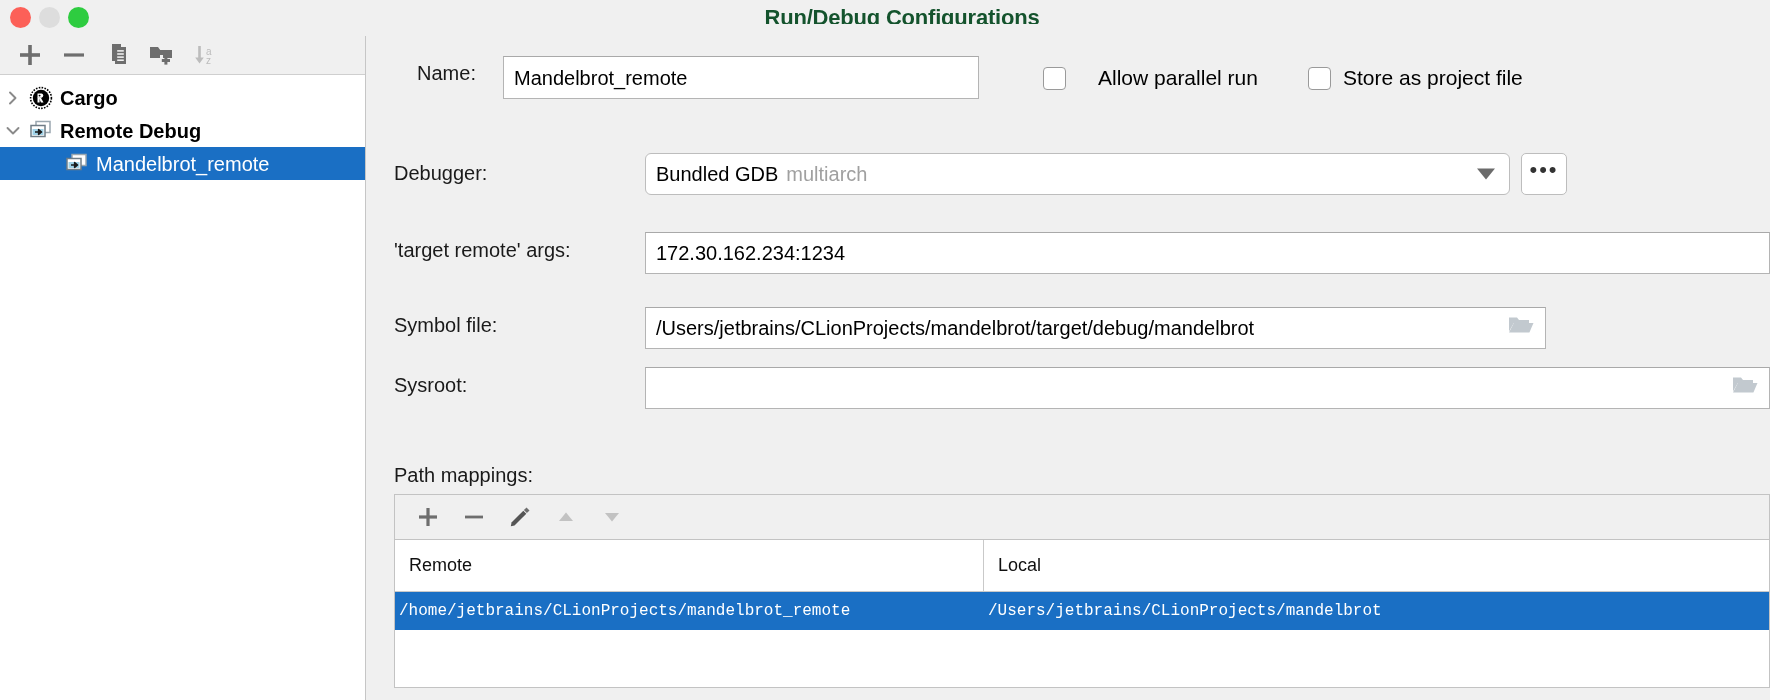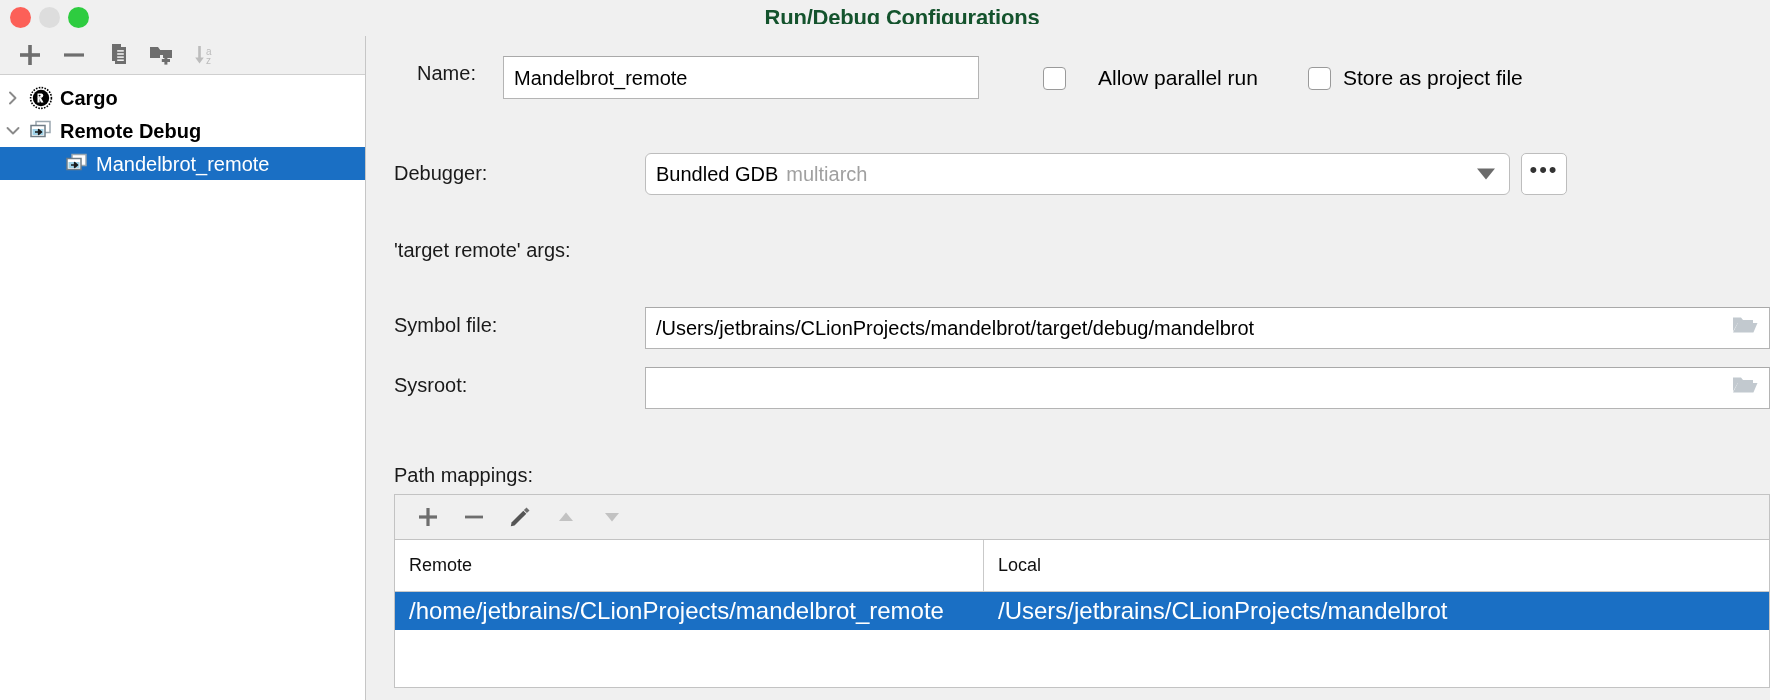--- a/index.html
+++ b/index.html
@@ -247,26 +247,27 @@
   .pm-col.remote { width: 589px; border-right: 1px solid #c9c9c9; }
   .pm-col.local  { flex: 1; }
 
   .pm-row {
     height: 38px;
     display: flex;
     background: #1a6fc4;
     color: #ffffff;
   }
   .pm-cell {
-    font-size: 24px;
-    display: flex;
-    align-items: center;
-    padding-left: 14px;
+    font-size: 16px;
+    display: flex;
+    align-items: center;
+    padding-left: 4px;
     white-space: nowrap;
     overflow: hidden;
+    font-family: Liberation Mono, monospace;
   }
   .pm-cell.remote { width: 589px; border-right: 1px solid #1a6fc4; }
   .pm-cell.local  { flex: 1; }
   #pm-body-fill {
     background: #ffffff;
     height: 70px;
   }
 </style>
 </head>
 <body>
@@ -409,25 +410,28 @@
       <span class="combo-sub">multiarch</span>
       <span class="combo-arrow"></span>
     </div>
     <div class="dots-button" style="position:absolute; left:1154px; top:129px; width:46px; height:42px;">
       <span>•••</span>
     </div>
 
     <div class="form-row" style="left:27px; top:215px;">
       <span class="form-label">'target remote' args:</span>
     </div>
+    <div class="textfield" style="position:absolute; left:278px; top:208px; width:1125px; height:42px;">
+      <span class="val">172.30.162.234:1234</span>
+    </div>
 
     <div class="form-row" style="left:27px; top:290px;">
       <span class="form-label">Symbol file:</span>
     </div>
-    <div class="textfield" style="position:absolute; left:278px; top:283px; width:1125px; height:42px;">
+    <div class="textfield" style="position:absolute; left:278px; top:283px; width:901px; height:42px;">
       <span class="val">/Users/jetbrains/CLionProjects/mandelbrot/target/debug/mandelbrot</span>
       <span class="folder-icon">
         <svg width="28" height="22" viewBox="0 0 28 22" aria-hidden="true">
           <path d="M2 3 h8 l2 2.6 h10 v3 H6.8 L2 17 z" fill="#c2c9cf"></path>
           <path d="M6.8 8.6 H26.5 L22.4 18 H2 z" fill="#c2c9cf"></path>
         </svg>
       </span>
     </div>
 
     <div class="form-row" style="left:27px; top:350px;">

